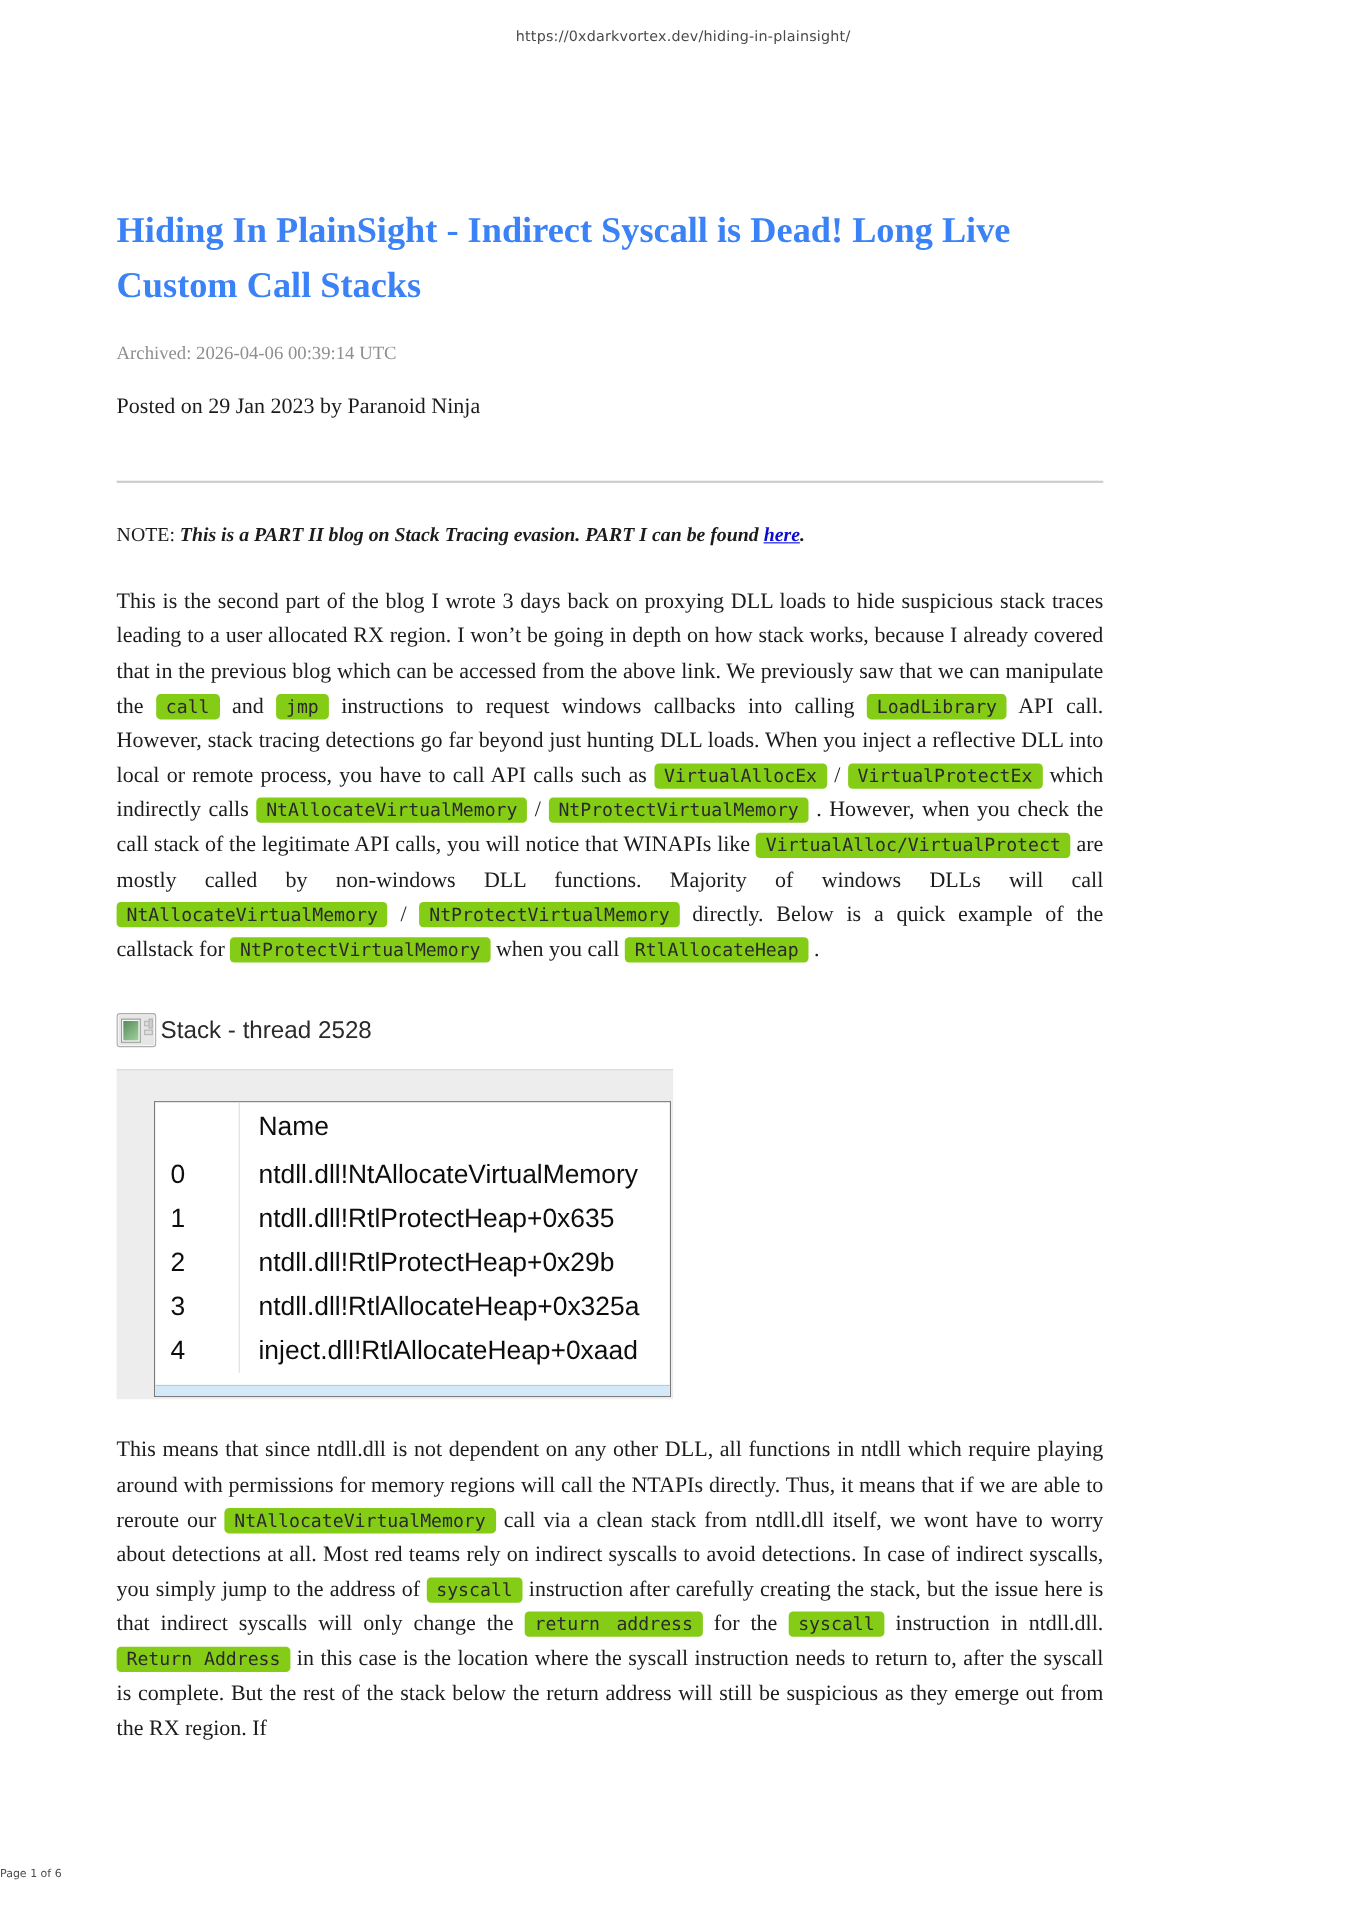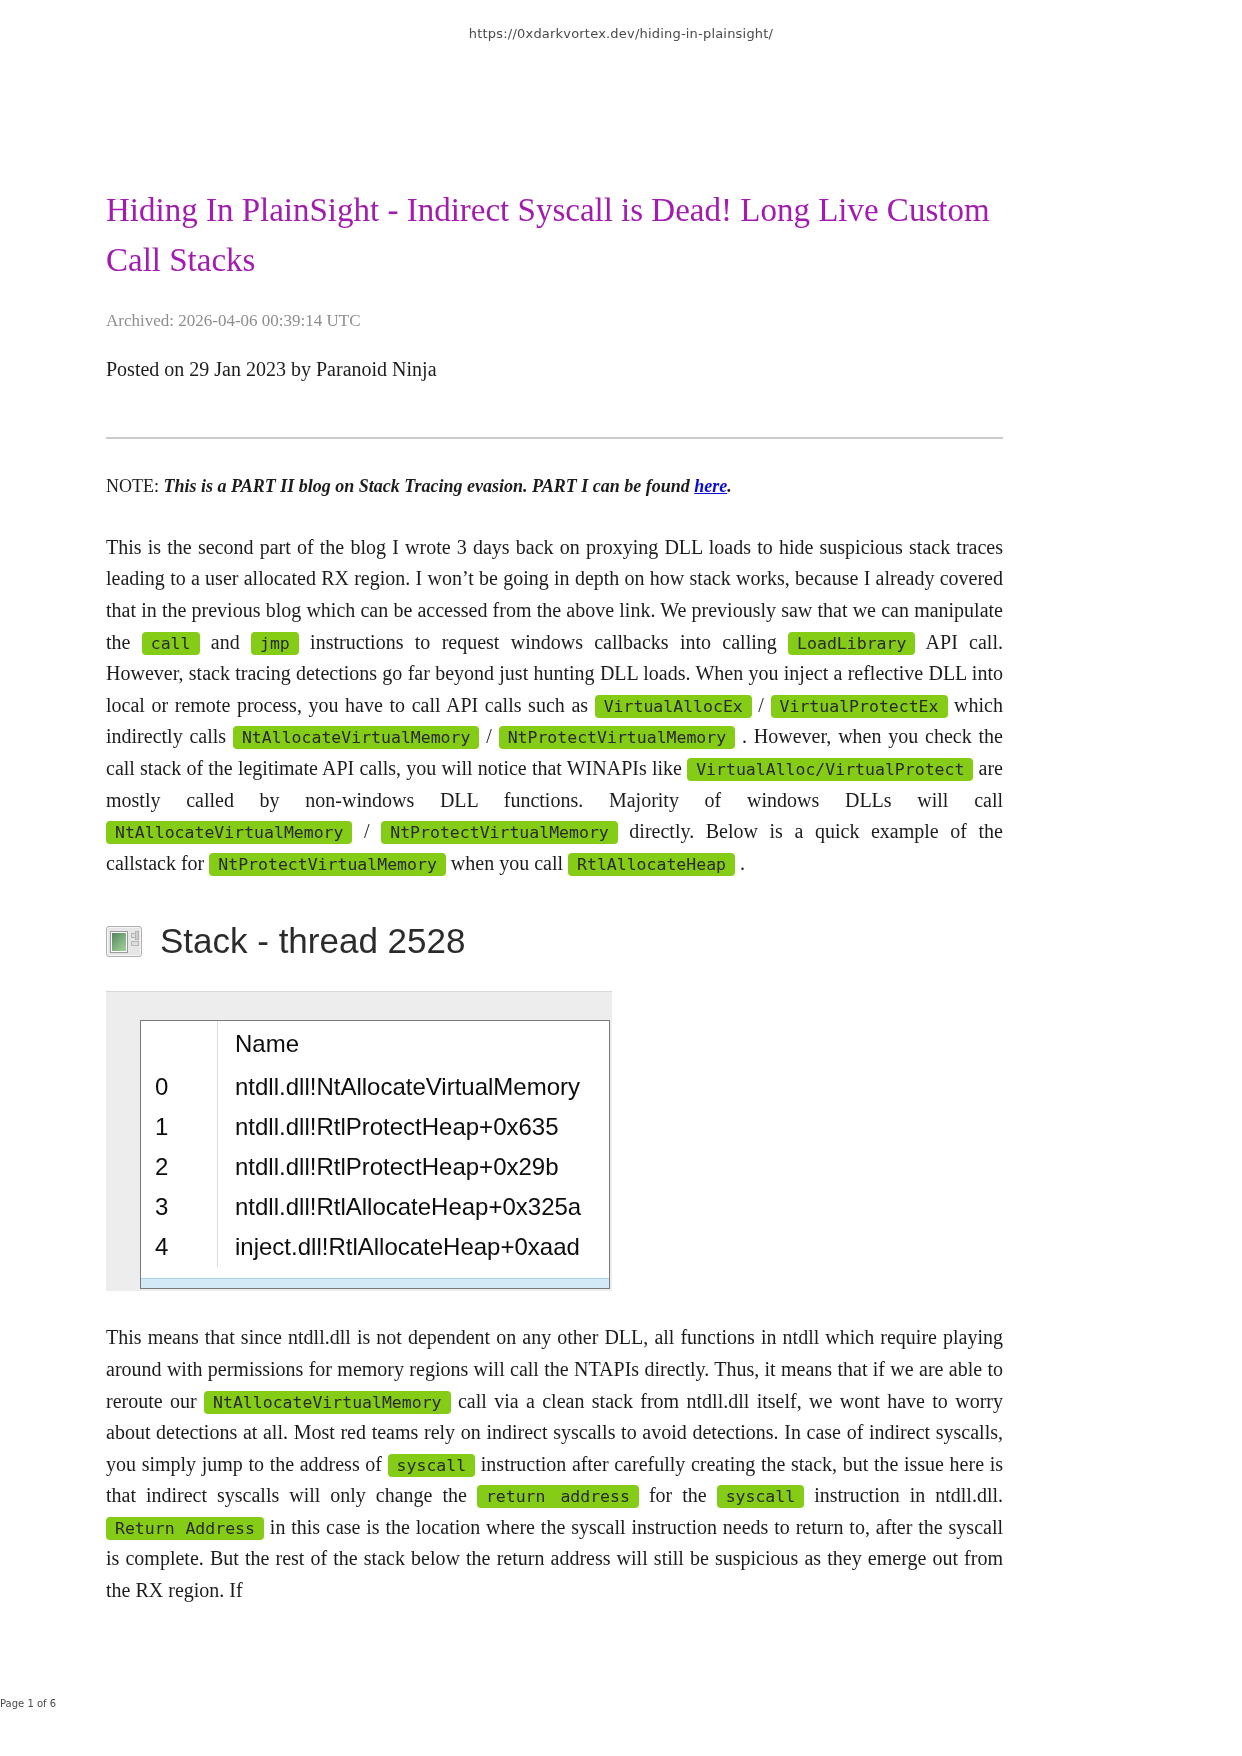--- a/index.html
+++ b/index.html
@@ -19,21 +19,21 @@
     font-family: "DejaVu Sans", sans-serif;
     font-size: 13px; color: #4a4a4a; letter-spacing: 0.2px;
   }
 
   .content {
     position: absolute; left: 106px; top: 0; width: 897px;
   }
 
   .title {
     margin: 186px 0 0 0;
-    font-size: 33px; line-height: 1.5; font-weight: normal; color: #a21caf;
+    font-size: 33px; line-height: 1.5; font-weight: bold; color: #3b82f6;
   }
 
   .archived {
     margin-top: 26px;
     font-size: 17px; color: #8e8e8e;
   }
 
   .byline {
     margin-top: 27px;
     font-size: 20px; color: #1c1c1c;
@@ -64,23 +64,23 @@
     font-size: 16.5px;
     background: #84cc16;
     color: #2a2a2a;
     padding: 2px 9px;
     border-radius: 4px;
   }
 
   
   .stack-image { margin-top: 42px; }
   .stack-title-row {
-    display: flex; align-items: center; gap: 18px;
+    display: flex; align-items: center; gap: 4px;
     font-family: "Liberation Sans", sans-serif;
-    font-size: 35px; color: #2b2b2b;
+    font-size: 22px; color: #2b2b2b;
   }
   .win-icon {
     width: 36px; height: 31px; position: relative;
     background: #e6e6e6; border: 1px solid #aeaeae; border-radius: 3px;
     box-shadow: inset 0 0 0 1px #f8f8f8;
     flex: 0 0 auto;
   }
   .win-icon .green {
     position: absolute; left: 4px; top: 5px; width: 16px; height: 20px;
     background: linear-gradient(135deg, #55855f 0%, #7fb37f 55%, #a3cf9d 100%);
@@ -91,21 +91,21 @@
     background: #dedede; border: 1px solid #b5b5b5;
   }
   .win-icon .bar1 { top: 6px; }
   .win-icon .bar2 { top: 14px; }
   .win-icon .tick {
     position: absolute; left: 28px; top: 4px; width: 4px; height: 9px;
     background: #cfcfcf; border: 1px solid #b5b5b5;
   }
 
   .stack-panel {
-    margin-top: 30px;
+    margin-top: 20px;
     width: 506px; height: 300px;
     background: #ededed;
     border-top: 1px solid #d7d7d7;
     position: relative;
   }
   .stack-table {
     position: absolute; left: 34px; top: 28px; right: 2px; bottom: 2px;
     background: #ffffff;
     border: 1px solid #7a7a7a;
     font-family: "Liberation Sans", sans-serif;

